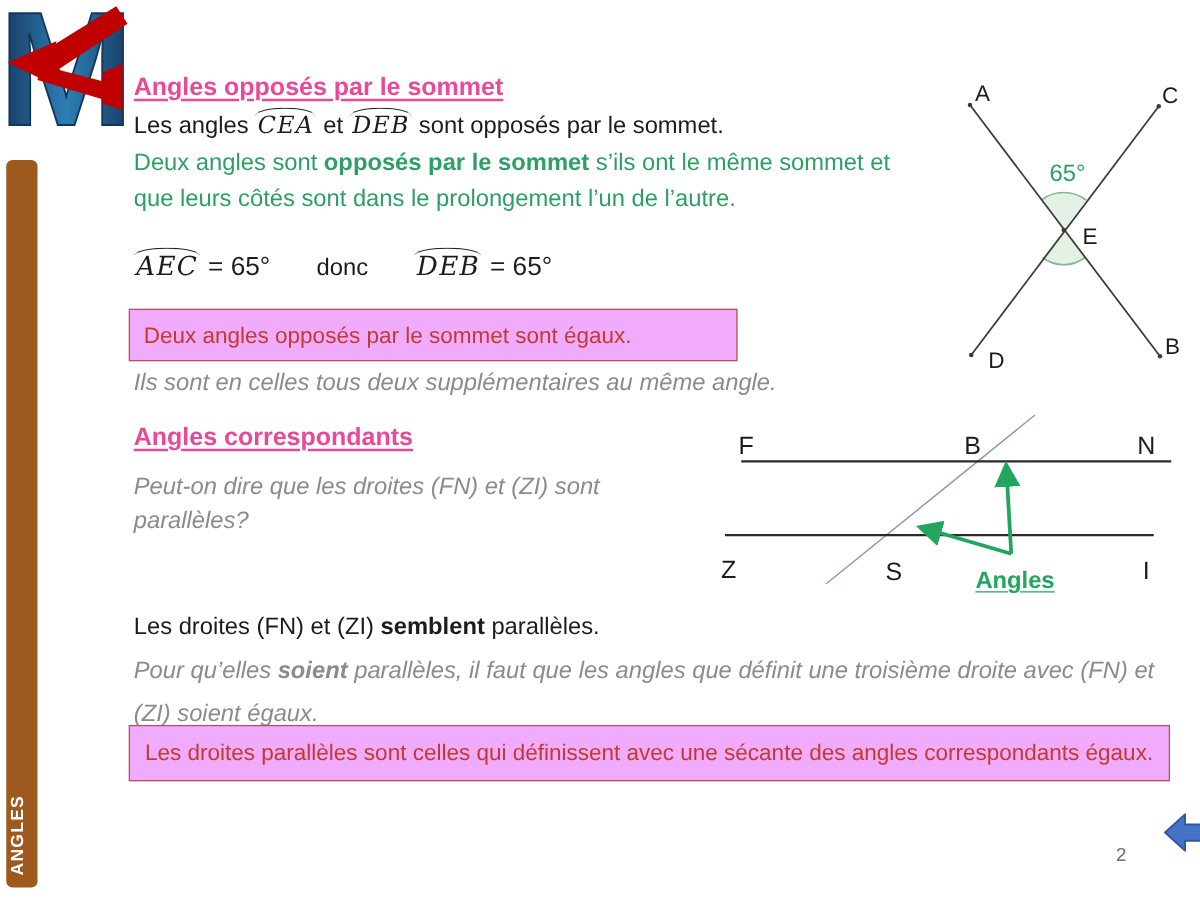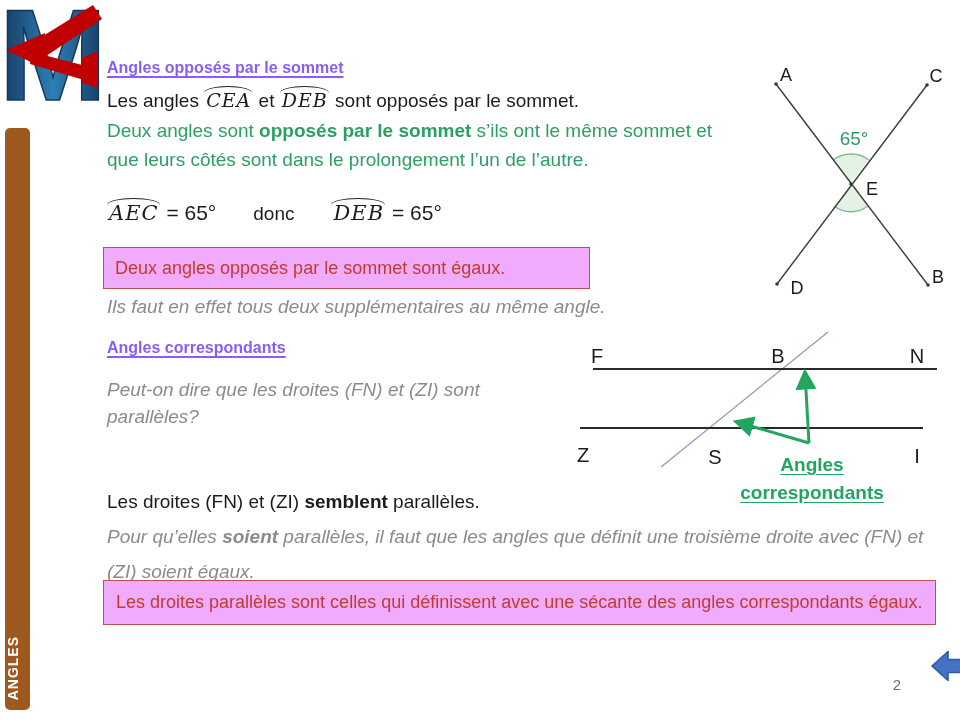--- a/index.html
+++ b/index.html
@@ -17,21 +17,21 @@
   }
   .side-bar .vlabel {
     position:absolute; bottom:8px; left:0; width:100%;
     writing-mode:vertical-rl; transform:rotate(180deg);
     color:#ffffff; font-weight:bold; font-size:14px; letter-spacing:1px;
     text-align:left; padding-top:2px; white-space:nowrap;
   }
 
   
   .section-title {
-    font-size:16px; color:#8b5cf6;
+    font-size:20px; color:#ec4899;
     text-decoration:underline; text-underline-offset:3px; text-decoration-thickness:1.5px;
     font-weight:600;
   }
   .body-line { font-size:19px; color:#1c1c1c; }
   .green-text { color:#2d9f64; }
   .bold-u { font-weight:bold; text-underline-offset:3px; }
   .gray-italic { color:#8b8b8b; font-style:italic; font-size:19px; }
   .red-box {
     border:1.6px solid #c0504d; color:#c13b31; font-size:18px;
     padding:6px 11px; line-height:28px; background:#f0abfc;
@@ -78,21 +78,21 @@
 <div class="abs section-title" style="left:107px; top:59px;">Angles opposés par le sommet</div>
 
 <p class="abs body-line" style="left:107px; top:89px; width:640px;"><span>Les angles </span><span class="hat">CEA</span><span> et </span><span class="hat">DEB</span><span> sont opposés par le sommet.</span></p>
 
 <p class="abs body-line green-text" style="left:107px; top:117px; width:622px; line-height:28.5px;"><span>Deux angles sont </span><span class="bold-u">opposés par le sommet</span><span> s’ils ont le même sommet et que leurs côtés sont dans le prolongement l’un de l’autre.</span></p>
 
 <p class="abs math" style="left:107px; top:201px;"><span class="hat">AEC</span><span> = 65°</span><span style="margin:0 37px; font-size:19px;">donc</span><span class="hat">DEB</span><span> = 65°</span></p>
 
 <div class="abs red-box" style="left:103px; top:247px; width:487px;">Deux angles opposés par le sommet sont égaux.</div>
 
-<div class="abs gray-italic" style="left:107px; top:296px;">Ils faut en effet tous deux supplémentaires au même angle.</div>
+<div class="abs gray-italic" style="left:107px; top:296px;">Ils sont en celles tous deux supplémentaires au même angle.</div>
 
 <svg class="abs" style="left:745px; top:55px;" width="205" height="245" viewBox="0 0 205 245">
   <path d="M106,129 L88,105 A30,30 0 0 1 124,105 Z" fill="#e4f2e6"></path>
   <path d="M88,105 A30,30 0 0 1 124,105" fill="none" stroke="#7fb88f" stroke-width="1.3"></path>
   <path d="M106,129 L123,151 A28,28 0 0 1 89,151 Z" fill="#e4f2e6"></path>
   <path d="M123,151 A28,28 0 0 1 89,151" fill="none" stroke="#7fb88f" stroke-width="1.3"></path>
   <line x1="31" y1="29" x2="183" y2="230" stroke="#3a3a3a" stroke-width="1.4"></line>
   <line x1="182" y1="30" x2="32" y2="229" stroke="#3a3a3a" stroke-width="1.4"></line>
   <circle cx="31" cy="29" r="1.8" fill="#3a3a3a"></circle>
   <circle cx="182" cy="30" r="1.8" fill="#3a3a3a"></circle>
@@ -125,21 +125,20 @@
   <text x="34" y="38" text-anchor="middle" font-size="20" fill="#1c1c1c">F</text>
   <text x="215" y="38" text-anchor="middle" font-size="20" fill="#1c1c1c">B</text>
   <text x="354" y="38" text-anchor="middle" font-size="20" fill="#1c1c1c">N</text>
   <text x="20" y="137" text-anchor="middle" font-size="20" fill="#1c1c1c">Z</text>
   <text x="152" y="139" text-anchor="middle" font-size="20" fill="#1c1c1c">S</text>
   <text x="354" y="138" text-anchor="middle" font-size="20" fill="#1c1c1c">I</text>
 </svg>
 
 <div class="abs caption-green" style="left:700px; top:451px; width:224px;">
   <div>Angles</div>
-  <div>correspondants</div>
 </div>
 
 <p class="abs body-line" style="left:107px; top:491px; width:600px;"><span>Les droites (FN) et (ZI) </span><span class="bold-u">semblent</span><span> parallèles.</span></p>
 
 <p class="abs gray-italic" style="left:107px; top:519px; width:838px; line-height:35px;"><span>Pour qu’elles </span><span class="bold-u">soient</span><span> parallèles, il faut que les angles que définit une troisième droite avec (FN) et (ZI) soient égaux.</span></p>
 
 <div class="abs red-box" style="left:103px; top:580px; width:833px; line-height:29px; padding:7px 12px;">Les droites parallèles sont celles qui définissent avec une sécante des angles correspondants égaux.</div>
 
 <div class="abs page-num" style="left:886px; top:676px; width:22px; text-align:center;">2</div>
 

